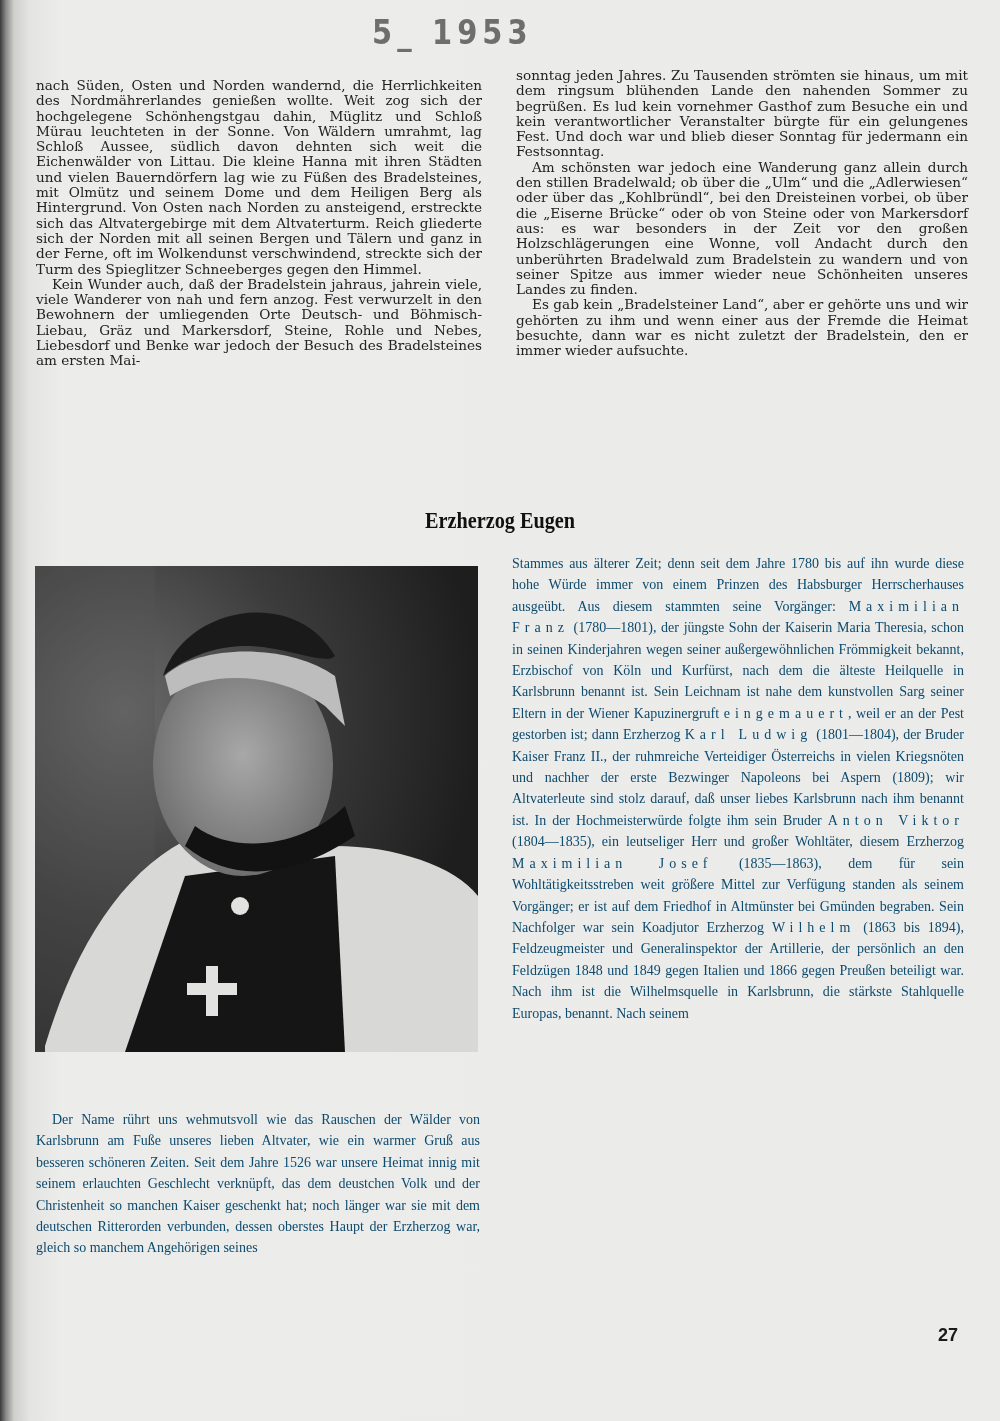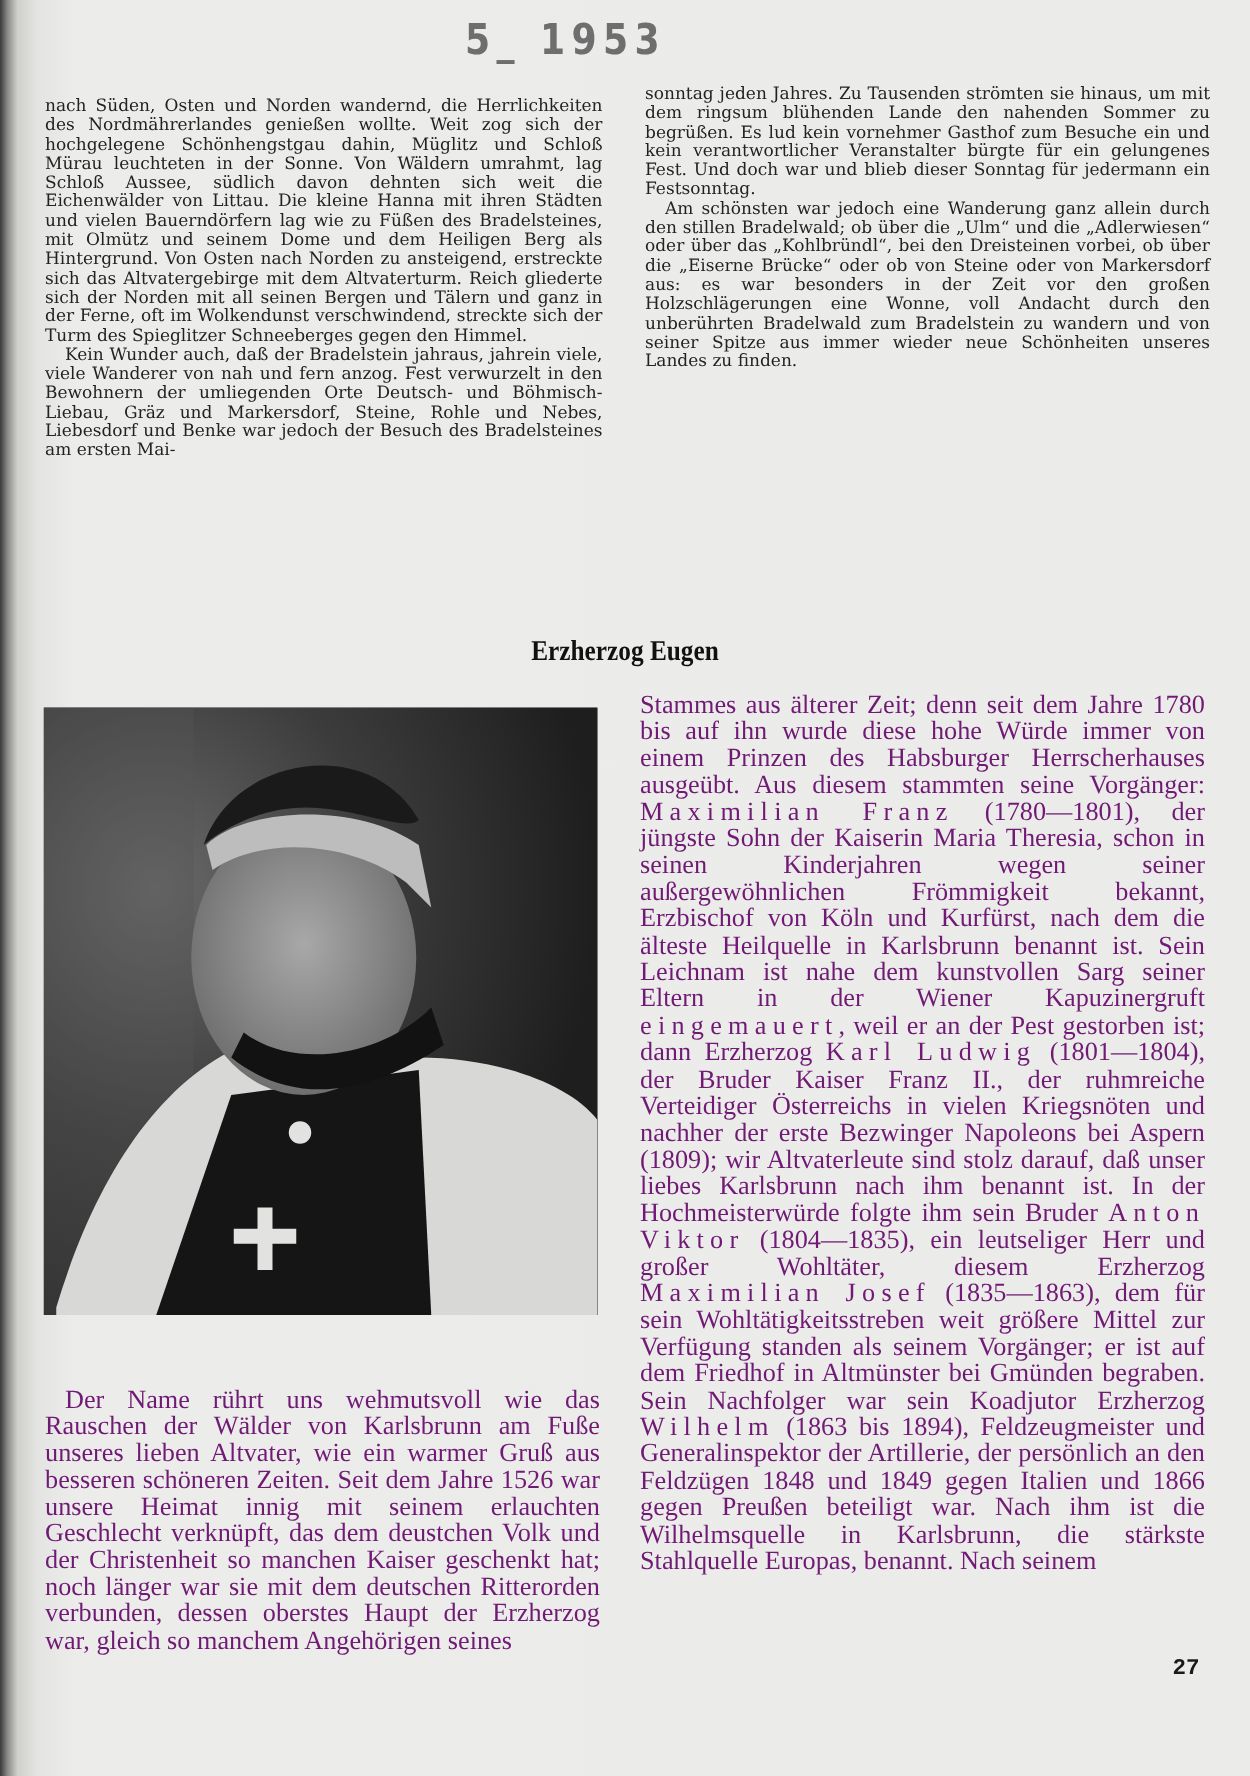--- a/index.html
+++ b/index.html
@@ -27,49 +27,50 @@
     .indent { text-indent: 16px; }
     #col-tl { left: 36px; top: 78px; width: 446px; }
     #col-tr { left: 516px; top: 68px; width: 452px; }
     .heading {
       position: absolute; left: 0; width: 1000px; top: 508px; text-align: center;
       font-family: "Liberation Serif", serif; font-weight: bold; font-size: 23px;
       color: #111;
       transform: scaleX(0.88);
     }
     .serif-col {
-      font-family: "Liberation Serif", serif; font-size: 21px; line-height: 21.4px;
-      color: #701a75;
+      font-family: "Liberation Serif", serif; font-size: 14px; line-height: 21.4px;
+      color: #0c4a6e;
     }
     #col-br { left: 512px; top: 553px; width: 452px; }
     #col-bl { left: 36px; top: 1109px; width: 444px; }
     .sp { letter-spacing: 5px; }
     .photo {
       position: absolute; left: 35px; top: 566px; width: 443px; height: 486px;
       background: #2b2b2b; overflow: hidden;
     }
     .photo svg { display: block; }
     .page-number {
       position: absolute; left: 938px; top: 1325px;
-      font-family: Liberation Mono, monospace; font-weight: bold; font-size: 18px; color: #1a1a1a;
+      font-family: Liberation Sans, sans-serif; font-weight: bold; font-size: 18px; color: #1a1a1a;
     }
   </style>
 </head>
 <body>
 
 <div class="stamp">5_ 1953</div>
 
 <div class="col mono-col" id="col-tl">
   <p>nach Süden, Osten und Norden wandernd, die Herrlichkeiten des Nordmährerlandes genießen wollte. Weit zog sich der hochgelegene Schönhengstgau dahin, Müglitz und Schloß Mürau leuchteten in der Sonne. Von Wäldern umrahmt, lag Schloß Aussee, südlich davon dehnten sich weit die Eichenwälder von Littau. Die kleine Hanna mit ihren Städten und vielen Bauerndörfern lag wie zu Füßen des Bradelsteines, mit Olmütz und seinem Dome und dem Heiligen Berg als Hintergrund. Von Osten nach Norden zu ansteigend, erstreckte sich das Altvatergebirge mit dem Altvaterturm. Reich gliederte sich der Norden mit all seinen Bergen und Tälern und ganz in der Ferne, oft im Wolkendunst verschwindend, streckte sich der Turm des Spieglitzer Schneeberges gegen den Himmel.</p>
   <p class="indent">Kein Wunder auch, daß der Bradelstein jahraus, jahrein viele, viele Wanderer von nah und fern anzog. Fest verwurzelt in den Bewohnern der umliegenden Orte Deutsch- und Böhmisch-Liebau, Gräz und Markersdorf, Steine, Rohle und Nebes, Liebesdorf und Benke war jedoch der Besuch des Bradelsteines am ersten Mai-</p>
 </div>
 
 <div class="col mono-col" id="col-tr">
   <p>sonntag jeden Jahres. Zu Tausenden strömten sie hinaus, um mit dem ringsum blühenden Lande den nahenden Sommer zu begrüßen. Es lud kein vornehmer Gasthof zum Besuche ein und kein verantwortlicher Veranstalter bürgte für ein gelungenes Fest. Und doch war und blieb dieser Sonntag für jedermann ein Festsonntag.</p>
   <p class="indent">Am schönsten war jedoch eine Wanderung ganz allein durch den stillen Bradelwald; ob über die „Ulm“ und die „Adlerwiesen“ oder über das „Kohlbründl“, bei den Dreisteinen vorbei, ob über die „Eiserne Brücke“ oder ob von Steine oder von Markersdorf aus: es war besonders in der Zeit vor den großen Holzschlägerungen eine Wonne, voll Andacht durch den unberührten Bradelwald zum Bradelstein zu wandern und von seiner Spitze aus immer wieder neue Schönheiten unseres Landes zu finden.</p>
+  <p class="indent">Es gab kein „Bradelsteiner Land“, aber er gehörte uns und wir gehörten zu ihm und wenn einer aus der Fremde die Heimat besuchte, dann war es nicht zuletzt der Bradelstein, den er immer wieder aufsuchte.</p>
 </div>
 
 <div class="heading">Erzherzog Eugen</div>
 
 <div class="photo">
   <svg width="443" height="486" viewBox="0 0 443 486">
     <defs>
       <radialGradient id="bg" cx="0.2" cy="0.3" r="0.8">
         <stop offset="0" stop-color="#6a6a6a"></stop>
         <stop offset="0.5" stop-color="#3c3c3c"></stop>

